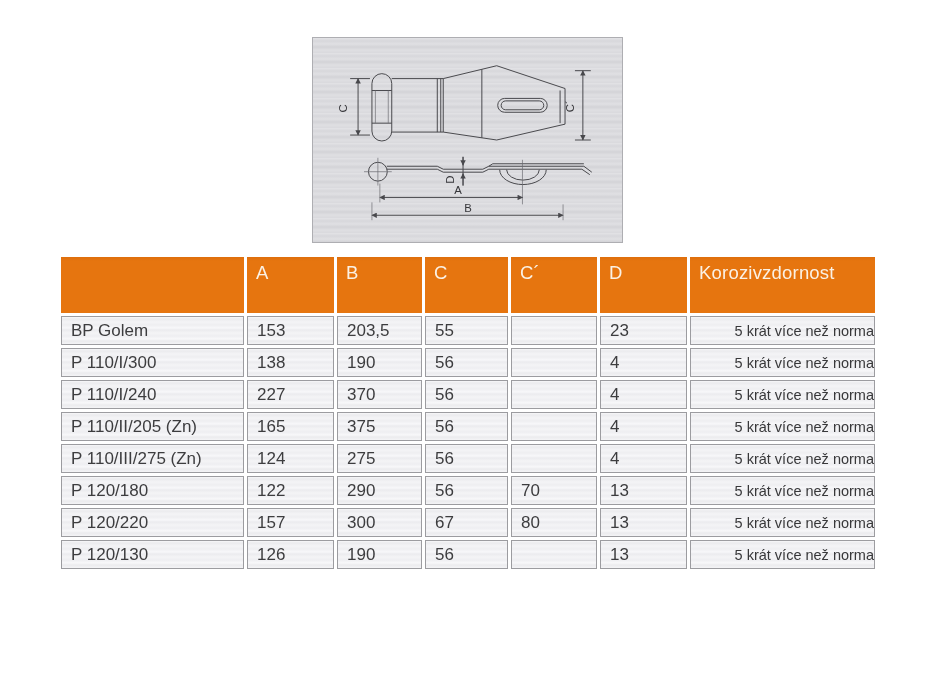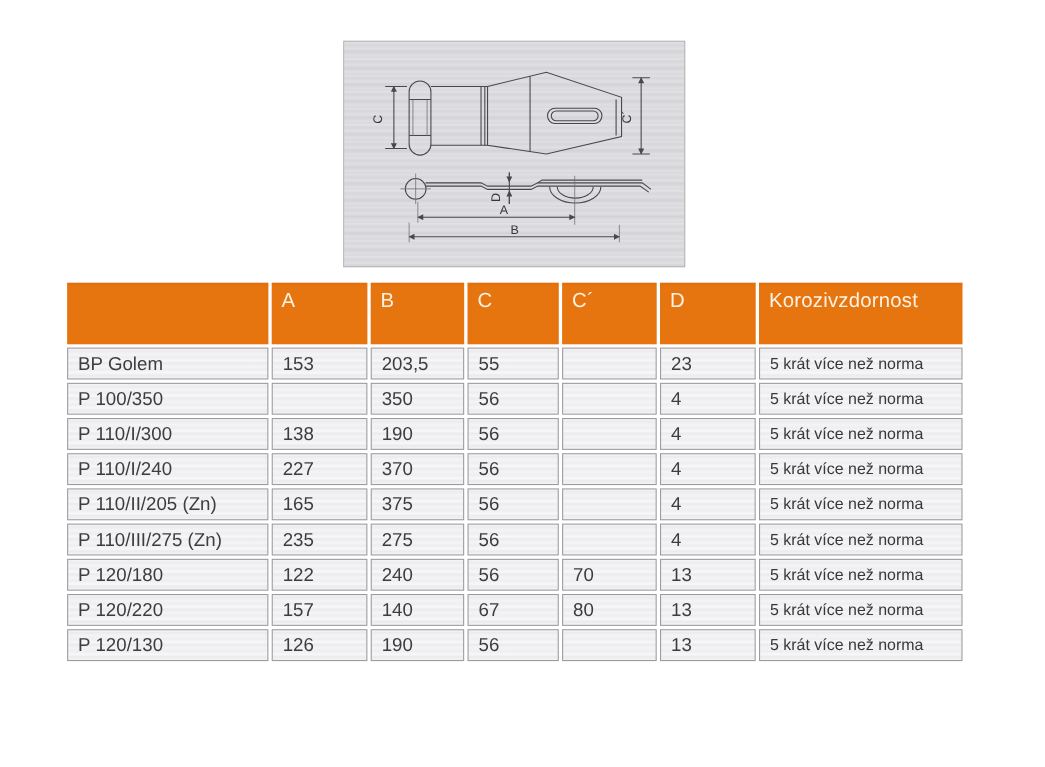--- a/index.html
+++ b/index.html
@@ -29,21 +29,21 @@
     height:56px;box-sizing:border-box;padding:5px 0 0 9px;
     font-size:18.5px;letter-spacing:0.2px;
   }
   table.spec td{
     box-sizing:border-box;height:29px;border:1px solid #9c9ca0;
     background:repeating-linear-gradient(180deg,
       #f7f7f9 0px,#ebebee 2px,#f4f4f6 5px,#eeeef1 8px,#f8f8fa 11px);
     color:#3d3d3f;font-size:17px;padding:0 0 0 9px;vertical-align:middle;
     white-space:nowrap;overflow:hidden;
   }
-  table.spec td.c-koroz{font-size:14.5px;color:#38383a;}
+  table.spec td.c-koroz{font-size:14.5px;color:#38383a;text-align:right;}
 </style>
 </head>
 <body>
 
 <div class="stage">
 
   <div class="diagram-box">
     <svg viewBox="0 0 311 206">
       <defs>
         <marker id="arr" viewBox="0 0 10 10" refX="9" refY="5" markerWidth="7.5" markerHeight="5.5" orient="auto-start-reverse">
@@ -144,29 +144,20 @@
         <tr>
           <td class="c-name">BP Golem</td>
           <td class="c-a">153</td>
           <td class="c-b">203,5</td>
           <td class="c-c">55</td>
           <td class="c-c_prime"></td>
           <td class="c-d">23</td>
           <td class="c-koroz">5 krát více než norma</td>
         </tr>
         <tr>
-          <td class="c-name">P 100/350</td>
-          <td class="c-a"></td>
-          <td class="c-b">350</td>
-          <td class="c-c">56</td>
-          <td class="c-c_prime"></td>
-          <td class="c-d">4</td>
-          <td class="c-koroz">5 krát více než norma</td>
-        </tr>
-        <tr>
           <td class="c-name">P 110/I/300</td>
           <td class="c-a">138</td>
           <td class="c-b">190</td>
           <td class="c-c">56</td>
           <td class="c-c_prime"></td>
           <td class="c-d">4</td>
           <td class="c-koroz">5 krát více než norma</td>
         </tr>
         <tr>
           <td class="c-name">P 110/I/240</td>
@@ -181,40 +172,40 @@
           <td class="c-name">P 110/II/205 (Zn)</td>
           <td class="c-a">165</td>
           <td class="c-b">375</td>
           <td class="c-c">56</td>
           <td class="c-c_prime"></td>
           <td class="c-d">4</td>
           <td class="c-koroz">5 krát více než norma</td>
         </tr>
         <tr>
           <td class="c-name">P 110/III/275 (Zn)</td>
-          <td class="c-a">235</td>
+          <td class="c-a">124</td>
           <td class="c-b">275</td>
           <td class="c-c">56</td>
           <td class="c-c_prime"></td>
           <td class="c-d">4</td>
           <td class="c-koroz">5 krát více než norma</td>
         </tr>
         <tr>
           <td class="c-name">P 120/180</td>
           <td class="c-a">122</td>
-          <td class="c-b">240</td>
+          <td class="c-b">290</td>
           <td class="c-c">56</td>
           <td class="c-c_prime">70</td>
           <td class="c-d">13</td>
           <td class="c-koroz">5 krát více než norma</td>
         </tr>
         <tr>
           <td class="c-name">P 120/220</td>
           <td class="c-a">157</td>
-          <td class="c-b">140</td>
+          <td class="c-b">300</td>
           <td class="c-c">67</td>
           <td class="c-c_prime">80</td>
           <td class="c-d">13</td>
           <td class="c-koroz">5 krát více než norma</td>
         </tr>
         <tr>
           <td class="c-name">P 120/130</td>
           <td class="c-a">126</td>
           <td class="c-b">190</td>
           <td class="c-c">56</td>

